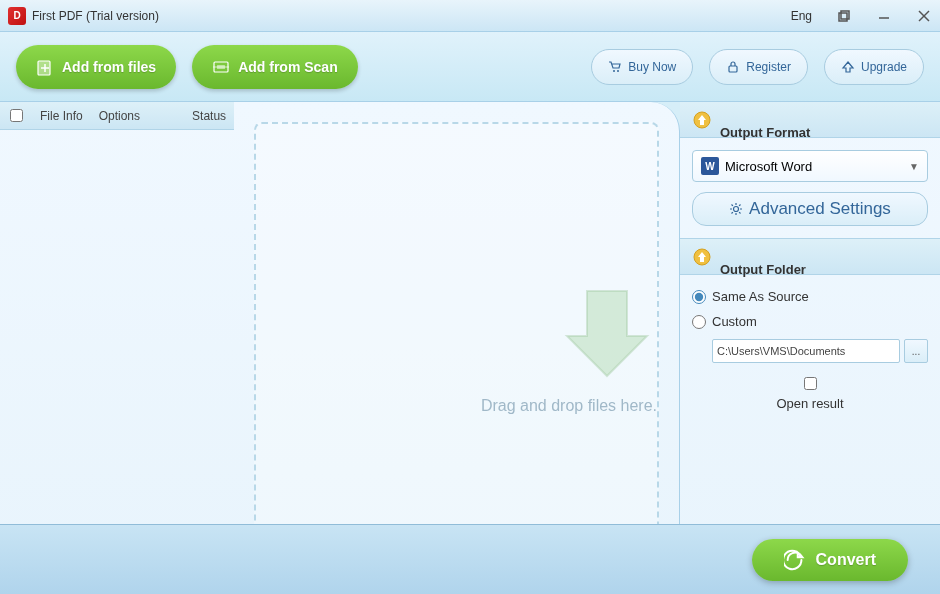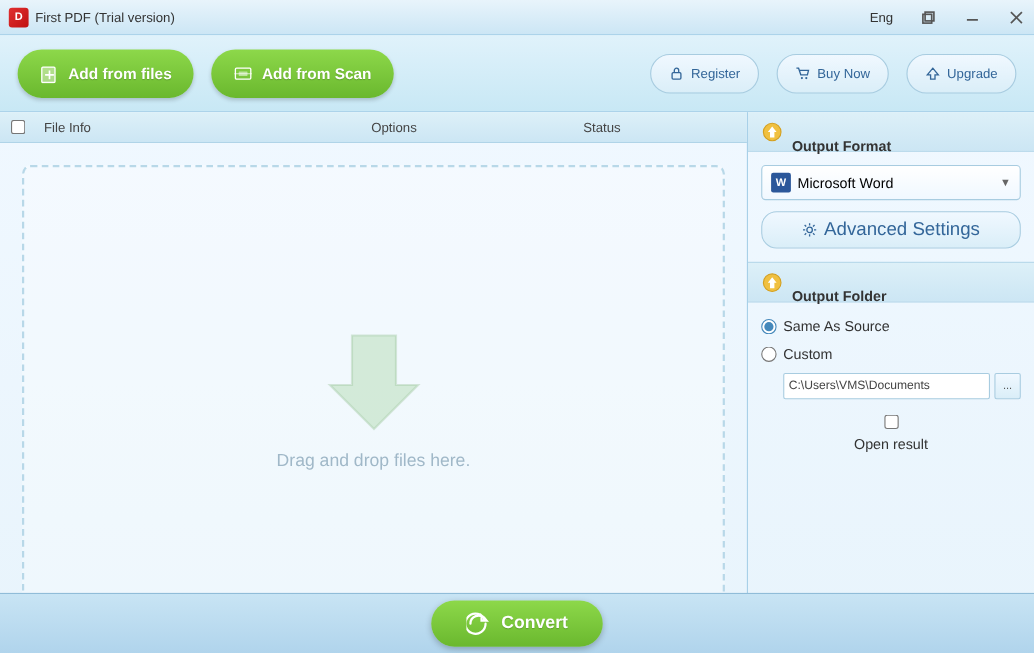--- a/index.html
+++ b/index.html
@@ -111,22 +111,23 @@
     .main-area {
       display: flex;
       height: calc(594px - 32px - 70px);
     }
 
     
     .left-panel {
       flex: 1;
       background: linear-gradient(to bottom, #f0f8ff, #e8f4fc);
       display: flex;
-      flex-direction: column;
+      flex-direction: row;
       border-right: 1px solid #a8d0e8;
+      border-radius: 29px;
     }
 
     
     .col-headers {
       height: 28px;
       background: linear-gradient(to bottom, #ddf0f8, #cce6f4);
       display: flex;
       align-items: center;
       border-bottom: 1px solid #b0d4e8;
     }
@@ -154,21 +155,21 @@
       color: #444;
       font-size: 12px;
       margin-left: 36px;
     }
 
     
     .drop-area {
       flex: 1;
       display: flex;
       flex-direction: column;
-      align-items: center;
+      align-items: flex-end;
       justify-content: center;
       margin: 20px;
       border: 2px dashed #b8d8e8;
       border-radius: 8px;
       background: rgba(255,255,255,0.3);
     }
     .drop-arrow {
       width: 100px;
       height: 100px;
       margin-bottom: 16px;
@@ -333,26 +334,26 @@
       font-size: 13px;
       color: #333;
     }
 
     
     .bottom-bar {
       position: absolute;
       bottom: 0;
       left: 0;
       right: 0;
-      height: 55px;
+      height: 70px;
       background: linear-gradient(to bottom, #c8e4f4, #b0d4ec);
       border-top: 1px solid #90bcd8;
       display: flex;
       align-items: center;
-      justify-content: center;
+      justify-content: flex-end;
       padding: 0 32px;
     }
     .convert-btn {
       height: 42px;
       padding: 0 32px;
       background: linear-gradient(to bottom, #8dd84a, #6ab82e);
       border: none;
       border-radius: 21px;
       color: white;
       font-size: 16px;
@@ -424,33 +425,33 @@
       <rect x="5" y="7" width="8" height="4" rx="0.5" fill="rgba(255,255,255,0.5)"></rect>
       <line x1="1" y1="9" x2="17" y2="9" stroke="rgba(255,255,255,0.7)" stroke-width="1"></line>
     </svg>
     <span>Add from Scan</span>
   </button>
 
   <div class="toolbar-spacer"></div>
 
   <button class="toolbar-btn-outline">
     <svg width="14" height="14" viewBox="0 0 14 14">
-      <rect x="3" y="6" width="8" height="6" rx="1" fill="none" stroke="#336699" stroke-width="1.2"></rect>
-      <path d="M5 6V4a2 2 0 0 1 4 0v2" fill="none" stroke="#336699" stroke-width="1.2"></path>
-    </svg>
-    <span>Register</span>
-  </button>
-
-  <button class="toolbar-btn-outline">
-    <svg width="14" height="14" viewBox="0 0 14 14">
       <path d="M1 2h2l2 6h6l1-4H4" fill="none" stroke="#336699" stroke-width="1.2"></path>
       <circle cx="6" cy="11" r="1" fill="#336699"></circle>
       <circle cx="10" cy="11" r="1" fill="#336699"></circle>
     </svg>
     <span>Buy Now</span>
+  </button>
+
+  <button class="toolbar-btn-outline">
+    <svg width="14" height="14" viewBox="0 0 14 14">
+      <rect x="3" y="6" width="8" height="6" rx="1" fill="none" stroke="#336699" stroke-width="1.2"></rect>
+      <path d="M5 6V4a2 2 0 0 1 4 0v2" fill="none" stroke="#336699" stroke-width="1.2"></path>
+    </svg>
+    <span>Register</span>
   </button>
 
   <button class="toolbar-btn-outline">
     <svg width="14" height="14" viewBox="0 0 14 14">
       <polygon points="7,2 12,8 9,8 9,12 5,12 5,8 2,8" fill="none" stroke="#336699" stroke-width="1.2"></polygon>
     </svg>
     <span>Upgrade</span>
   </button>
 </div>
 

